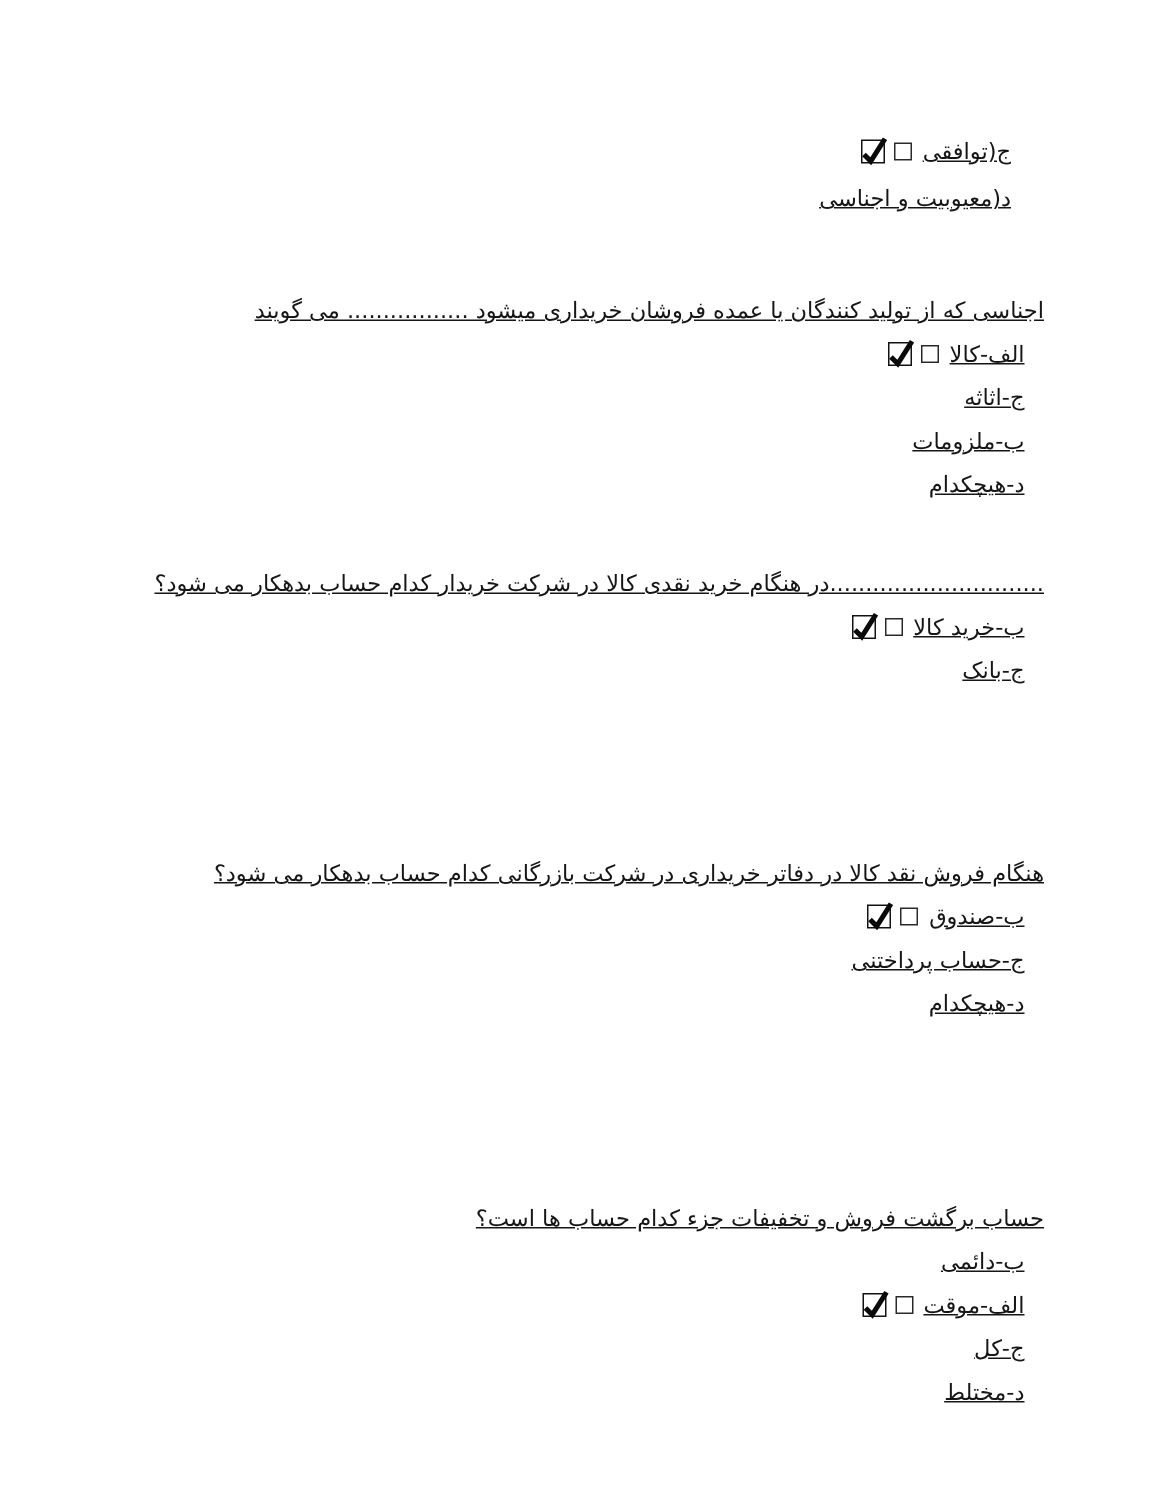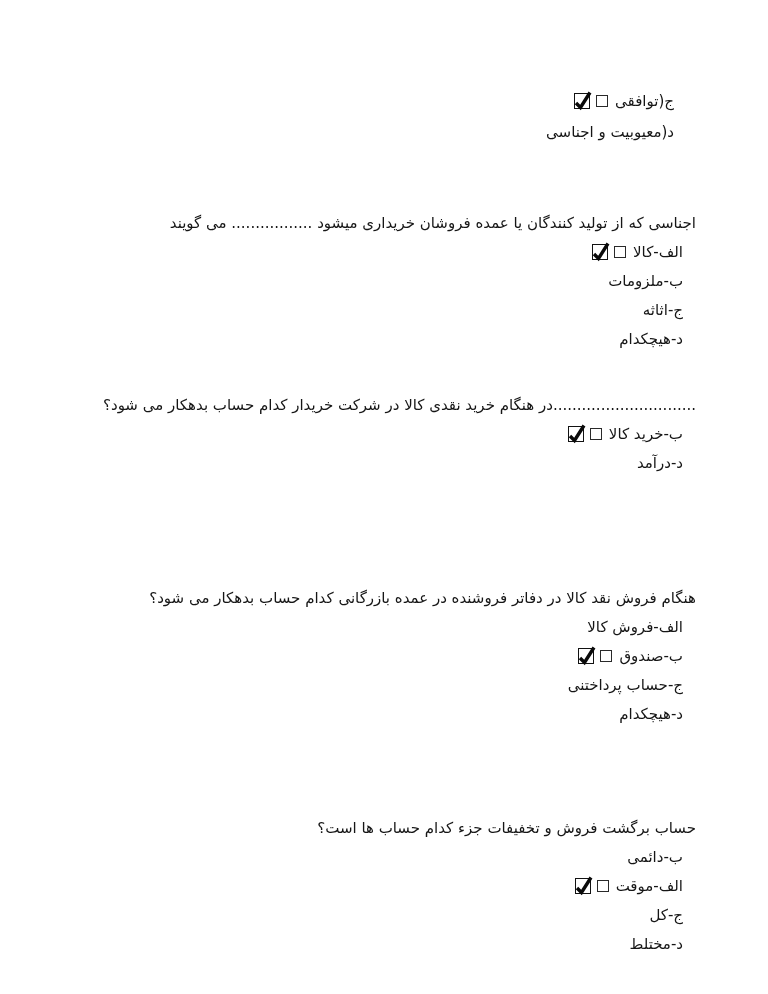--- a/index.html
+++ b/index.html
@@ -24,25 +24,25 @@
     left: 36px;
     line-height: 29px;
     text-align: right;
   }
   .block.b1 { top: 86px;  line-height: 31px; }
   .block.b2 { top: 193px; }
   .block.b3 { top: 375px; }
   .block.b4 { top: 568px; }
   .block.b5 { top: 798px; }
 
-  .q-line { white-space: nowrap; margin-top: 16px; }
+  .q-line { white-space: nowrap; }
   .opt-line { padding-right: 13px; white-space: nowrap; }
   .block.b1 .opt-line { padding-right: 22px; }
 
-  .opt-label, .q-text { display: inline; }
+  .opt-label, .q-text { display: inline; text-decoration: underline; }
 
   
   .cb-empty {
     display: inline-block;
     width: 10px;
     height: 10px;
     border: 1.4px solid #2a2a2a;
     vertical-align: -1px;
     margin-right: 7px;  
     margin-left: 6px;   
@@ -85,50 +85,47 @@
   <div class="block b2">
     <div class="q-line">
       <span class="q-text">اجناسی که از تولید کنندگان یا عمده فروشان خریداری میشود ................. می گویند</span>
     </div>
     <div class="opt-line">
       <span class="opt-label">الف-کالا</span><span class="cb-empty"></span><span class="cb-checked"><svg viewBox="0 0 20 22">
             <path d="M3 16 L7.5 20.5 L17 5.5" stroke="#0a0a0a" stroke-width="3.4" fill="none"></path>
           </svg></span>
     </div>
     <div class="opt-line">
-      <span class="opt-label">ب-ملزومات</span>
+      <span class="opt-label">ج-اثاثه</span>
     </div>
     <div class="opt-line">
-      <span class="opt-label">ج-اثاثه</span>
+      <span class="opt-label">ب-ملزومات</span>
     </div>
     <div class="opt-line">
       <span class="opt-label">د-هیچکدام</span>
     </div>
   </div>
 
   <div class="block b3">
     <div class="q-line">
       <span class="q-text">..............................در هنگام خرید نقدی کالا در شرکت خریدار کدام حساب بدهکار می شود؟</span>
     </div>
     <div class="opt-line">
       <span class="opt-label">ب-خرید کالا</span><span class="cb-empty"></span><span class="cb-checked"><svg viewBox="0 0 20 22">
             <path d="M3 16 L7.5 20.5 L17 5.5" stroke="#0a0a0a" stroke-width="3.4" fill="none"></path>
           </svg></span>
     </div>
     <div class="opt-line">
-      <span class="opt-label">د-درآمد</span>
+      <span class="opt-label">ج-بانک</span>
     </div>
   </div>
 
   <div class="block b4">
     <div class="q-line">
-      <span class="q-text">هنگام فروش نقد کالا در دفاتر فروشنده در عمده بازرگانی کدام حساب بدهکار می شود؟</span>
-    </div>
-    <div class="opt-line">
-      <span class="opt-label">الف-فروش کالا</span>
+      <span class="q-text">هنگام فروش نقد کالا در دفاتر خریداری در شرکت بازرگانی کدام حساب بدهکار می شود؟</span>
     </div>
     <div class="opt-line">
       <span class="opt-label">ب-صندوق</span><span class="cb-empty"></span><span class="cb-checked"><svg viewBox="0 0 20 22">
             <path d="M3 16 L7.5 20.5 L17 5.5" stroke="#0a0a0a" stroke-width="3.4" fill="none"></path>
           </svg></span>
     </div>
     <div class="opt-line">
       <span class="opt-label">ج-حساب پرداختنی</span>
     </div>
     <div class="opt-line">

